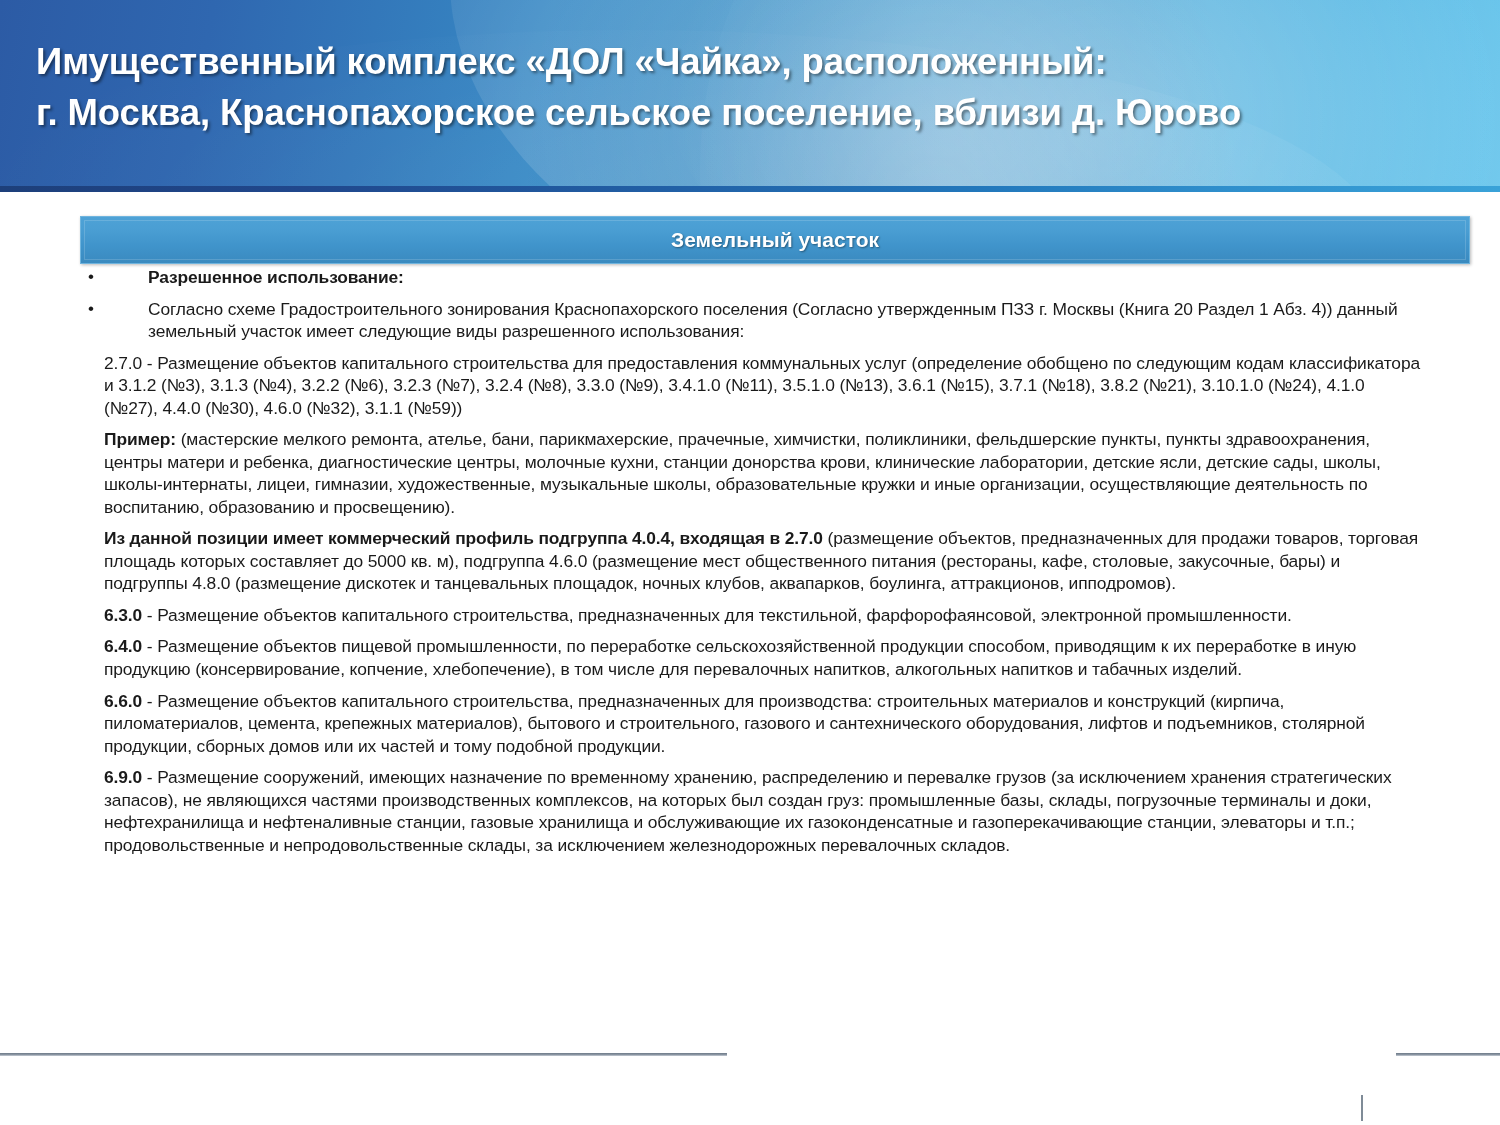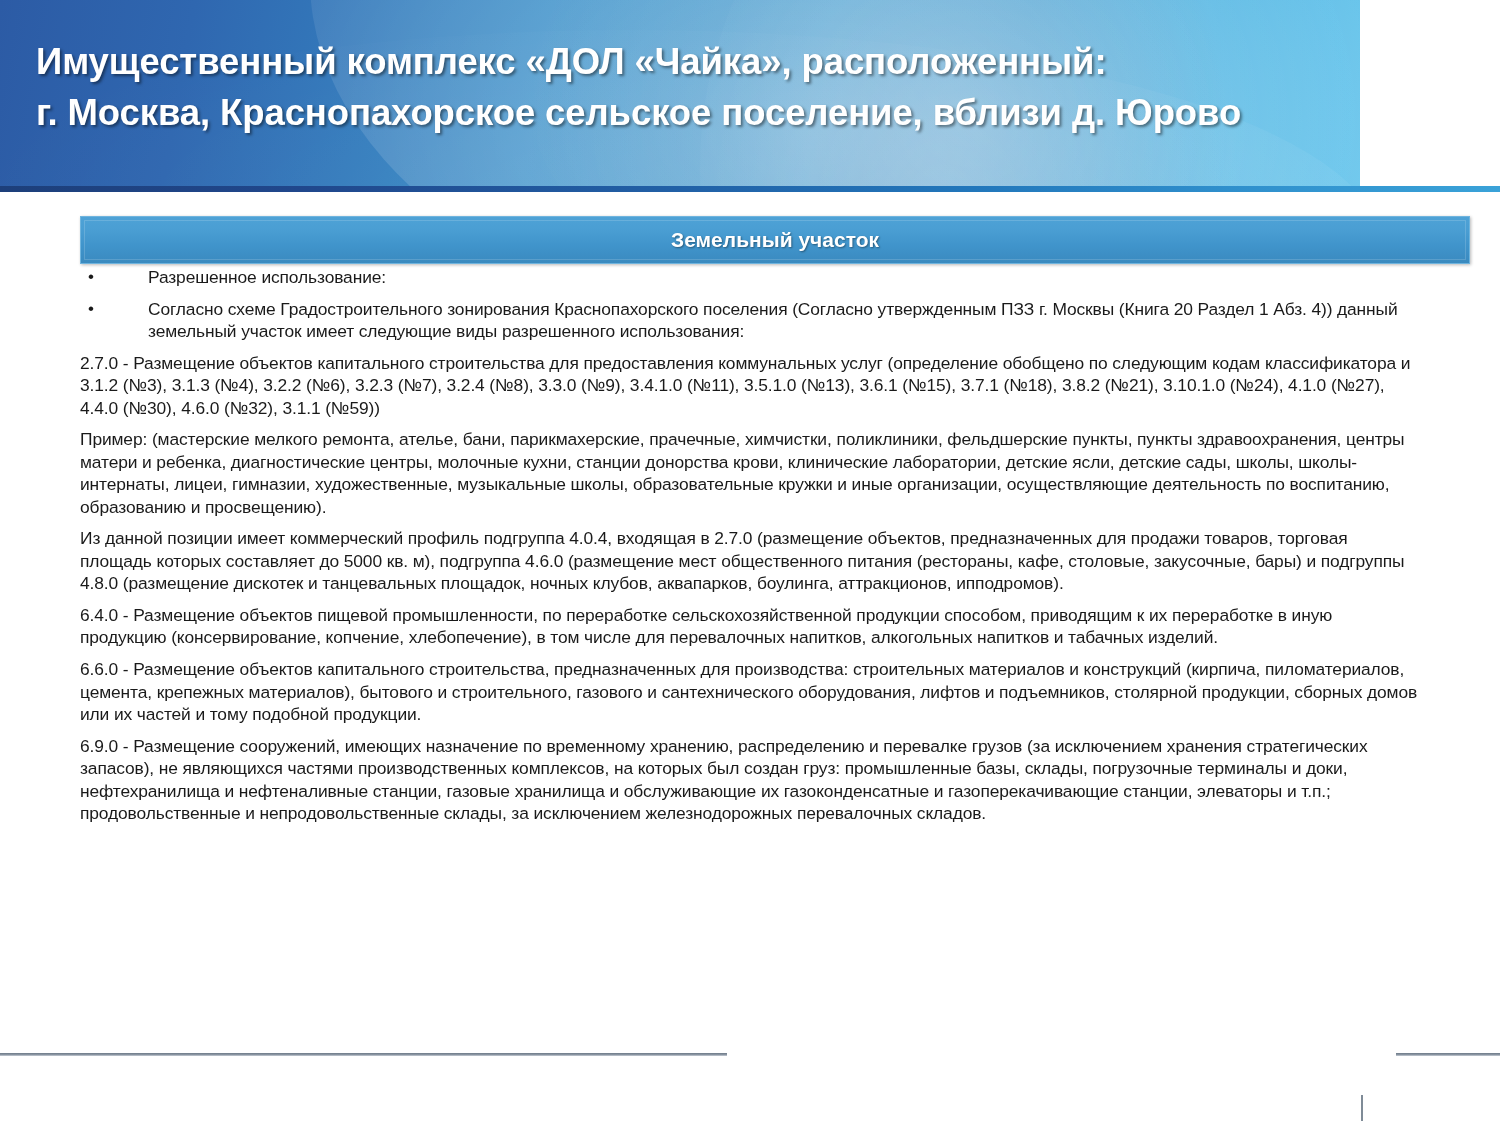--- a/index.html
+++ b/index.html
@@ -13,21 +13,21 @@
     height: 1125px;
     overflow: hidden;
     font-family: "Liberation Sans", sans-serif;
     position: relative;
   }
 
   
   .title-banner {
     position: absolute;
     left: 0; top: 0;
-    width: 1360px;
+    width: 1500px;
     height: 186px;
     overflow: hidden;
     background: linear-gradient(100deg,
                 #2c5ba5 0%,
                 #2f67b0 14%,
                 #3580bf 30%,
                 #3b97ce 46%,
                 #41a8da 60%,
                 #3ea4d7 74%,
                 #4bb3e2 88%,
@@ -184,24 +184,24 @@
   }
   .bulleted .bullet {
     position: absolute;
     left: 88px;
     top: 0;
     color: #1a1a1a;
     font-size: 17px;
     line-height: 1.295;
   }
   .plain {
-    padding-left: 80px;
+    padding-left: 104px;
     padding-right: 78px;
   }
-  .para b { font-weight: normal; }
+  .para b { font-weight: bold; }
 
   
   .footer-rule-left {
     position: absolute;
     left: 0;
     top: 1053px;
     width: 727px;
     height: 3px;
     background: linear-gradient(180deg, #6d7a88 0%, #8a95a2 55%, #c9d0d8 100%);
   }
@@ -244,20 +244,21 @@
   </div>
   <div class="section-bar-title">Земельный участок</div>
 </div>
 
 <div class="content" id="content-root">
     <div class="para bulleted"><span class="bullet">•</span><b>Разрешенное использование:</b></div>
     <div class="para bulleted"><span class="bullet">•</span><span>Согласно схеме Градостроительного зонирования Краснопахорского поселения (Согласно утвержденным ПЗЗ г. Москвы (Книга 20 Раздел 1 Абз. 4)) данный земельный участок имеет следующие виды разрешенного использования:</span></div>
     <div class="para plain"><span>2.7.0 - Размещение объектов капитального строительства для предоставления коммунальных услуг (определение обобщено по следующим кодам классификатора и 3.1.2 (№3), 3.1.3 (№4), 3.2.2 (№6), 3.2.3 (№7), 3.2.4 (№8), 3.3.0 (№9), 3.4.1.0 (№11), 3.5.1.0 (№13), 3.6.1 (№15), 3.7.1 (№18), 3.8.2 (№21), 3.10.1.0 (№24), 4.1.0 (№27), 4.4.0 (№30), 4.6.0 (№32), 3.1.1 (№59))</span></div>
     <div class="para plain"><b>Пример:</b><span> (мастерские мелкого ремонта, ателье, бани, парикмахерские, прачечные, химчистки, поликлиники, фельдшерские пункты, пункты здравоохранения, центры матери и ребенка, диагностические центры, молочные кухни, станции донорства крови, клинические лаборатории, детские ясли, детские сады, школы, школы-интернаты, лицеи, гимназии, художественные, музыкальные школы, образовательные кружки и иные организации, осуществляющие деятельность по воспитанию, образованию и просвещению).</span></div>
     <div class="para plain"><b>Из данной позиции имеет коммерческий профиль подгруппа 4.0.4, входящая в 2.7.0</b><span> (размещение объектов, предназначенных для продажи товаров, торговая площадь которых составляет до 5000 кв. м), подгруппа 4.6.0 (размещение мест общественного питания (рестораны, кафе, столовые, закусочные, бары) и подгруппы 4.8.0 (размещение дискотек и танцевальных площадок, ночных клубов, аквапарков, боулинга, аттракционов, ипподромов).</span></div>
+    <div class="para plain"><b>6.3.0</b><span> - Размещение объектов капитального строительства, предназначенных для текстильной, фарфорофаянсовой, электронной промышленности.</span></div>
     <div class="para plain"><b>6.4.0</b><span> - Размещение объектов пищевой промышленности, по переработке сельскохозяйственной продукции способом, приводящим к их переработке в иную продукцию (консервирование, копчение, хлебопечение), в том числе для перевалочных напитков, алкогольных напитков и табачных изделий.</span></div>
     <div class="para plain"><b>6.6.0</b><span> - Размещение объектов капитального строительства, предназначенных для производства: строительных материалов и конструкций (кирпича, пиломатериалов, цемента, крепежных материалов), бытового и строительного, газового и сантехнического оборудования, лифтов и подъемников, столярной продукции, сборных домов или их частей и тому подобной продукции.</span></div>
     <div class="para plain"><b>6.9.0</b><span> - Размещение сооружений, имеющих назначение по временному хранению, распределению и перевалке грузов (за исключением хранения стратегических запасов), не являющихся частями производственных комплексов, на которых был создан груз: промышленные базы, склады, погрузочные терминалы и доки, нефтехранилища и нефтеналивные станции, газовые хранилища и обслуживающие их газоконденсатные и газоперекачивающие станции, элеваторы и т.п.; продовольственные и непродовольственные склады, за исключением железнодорожных перевалочных складов.</span></div>
   </div>
 
 <div class="footer-rule-left"></div>
 <div class="footer-rule-right"></div>
 <div class="footer-tick"></div>
 
 </body></html>

